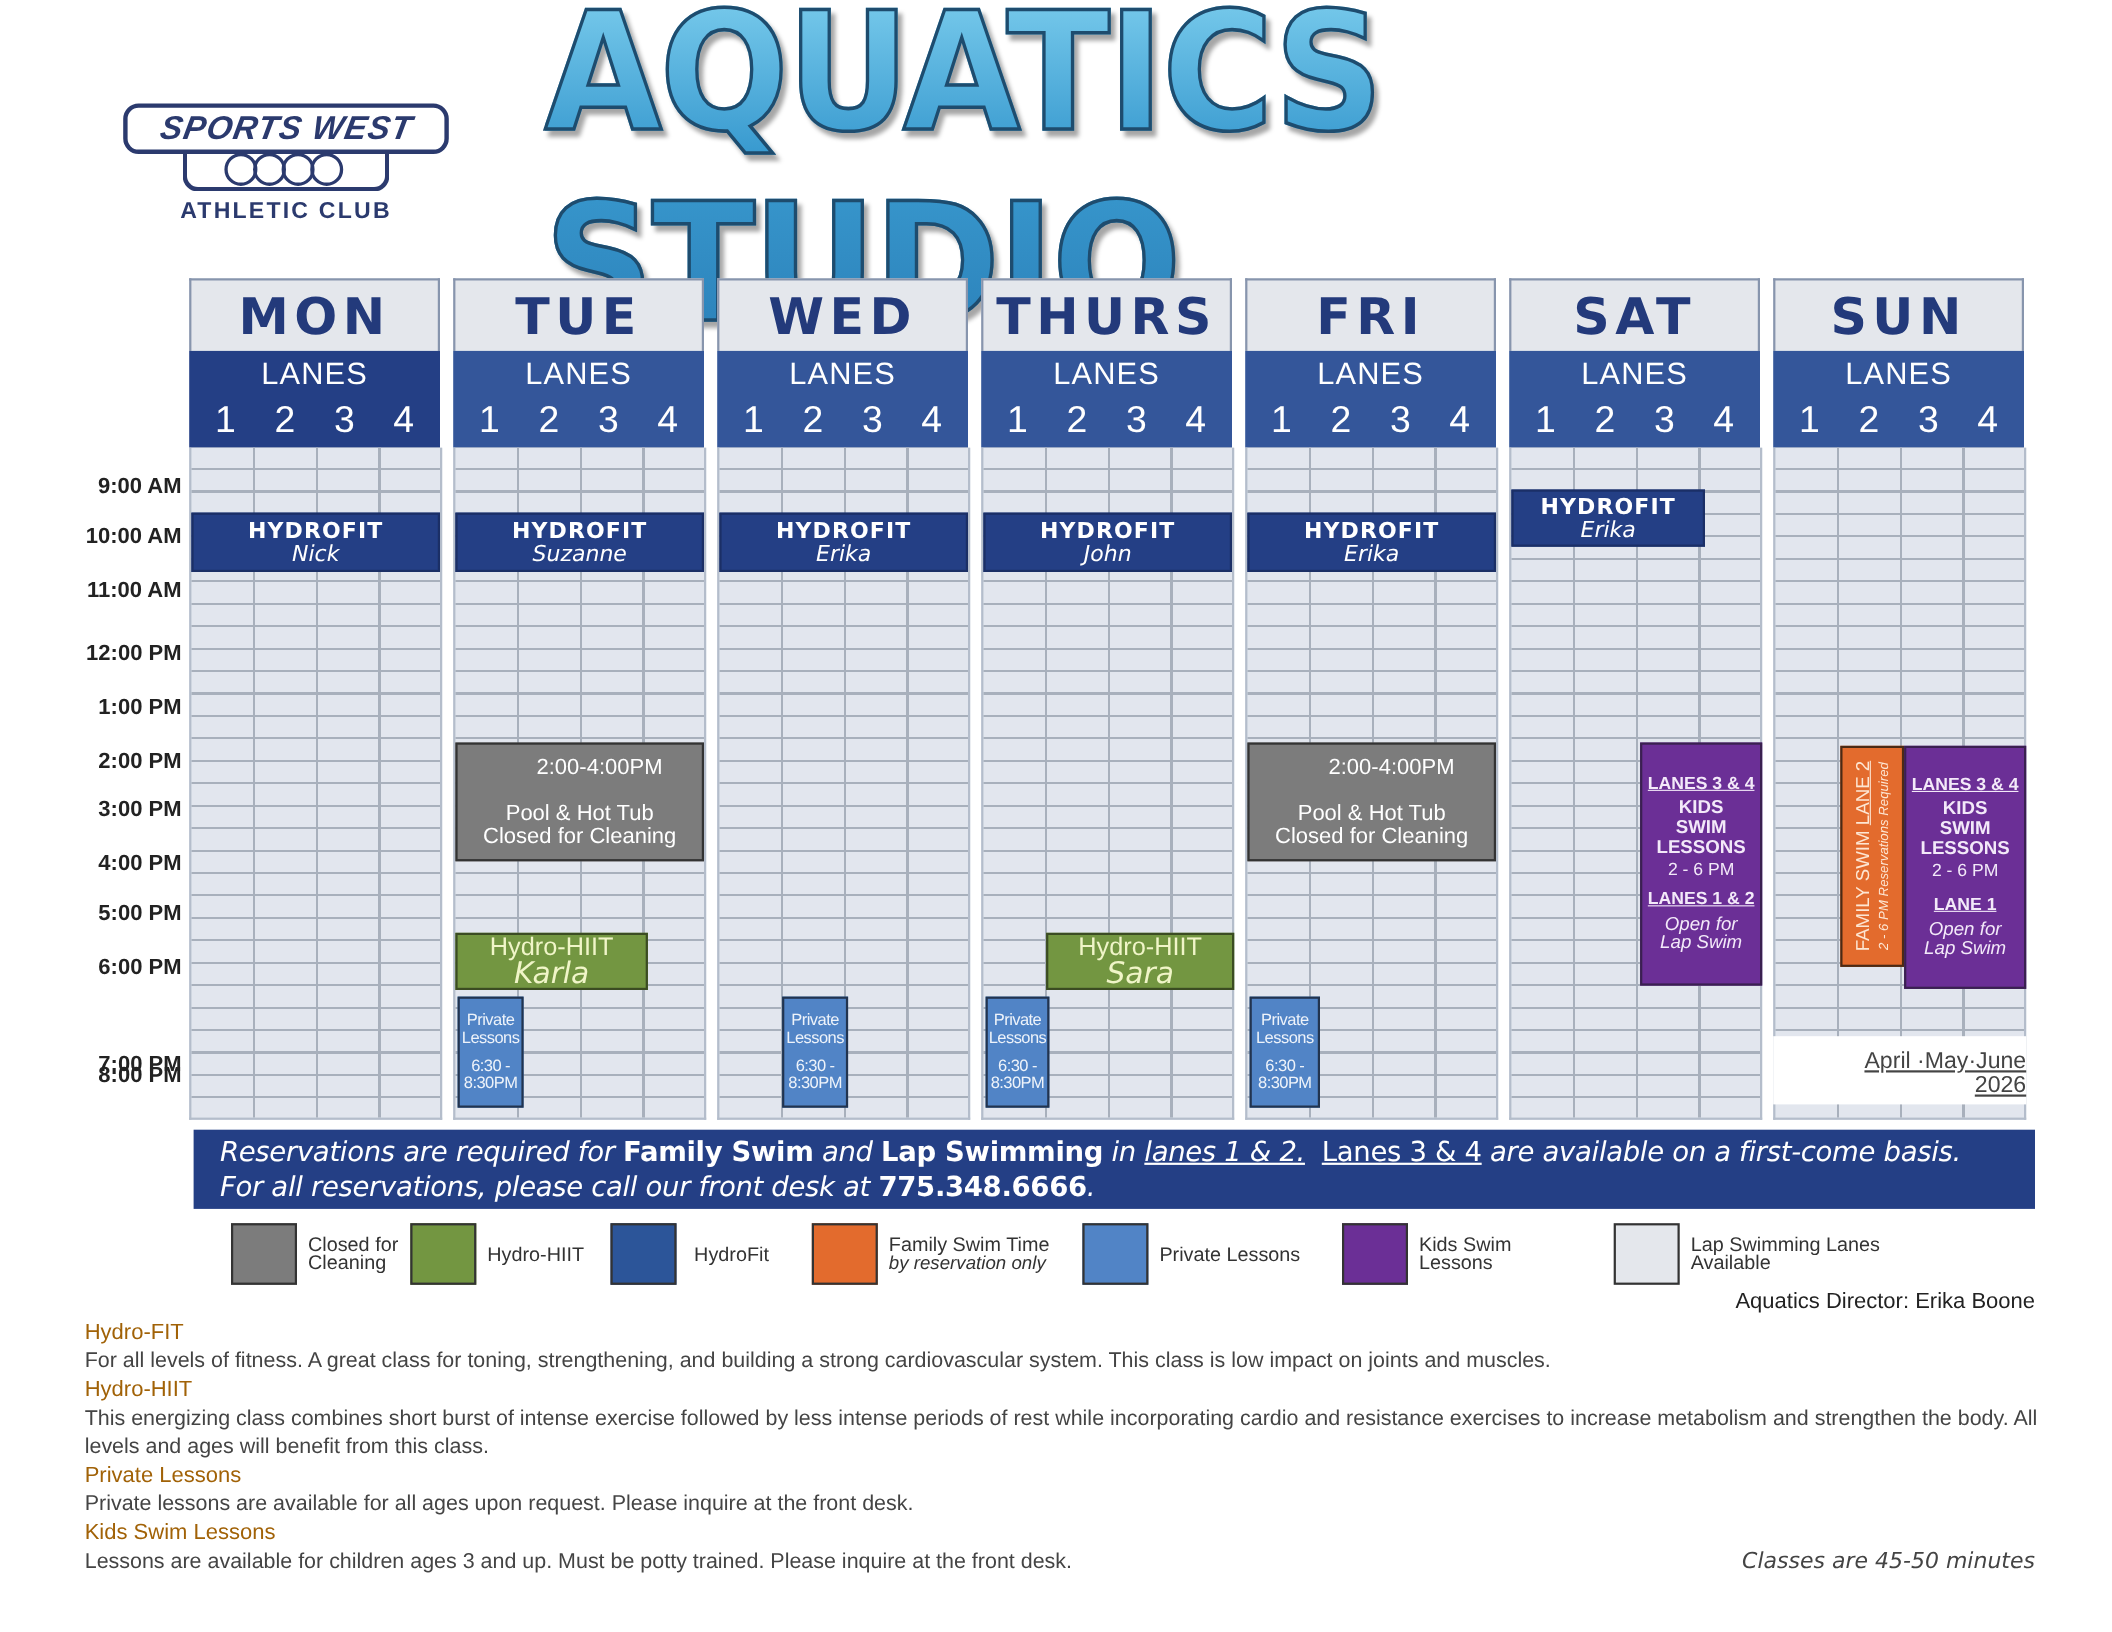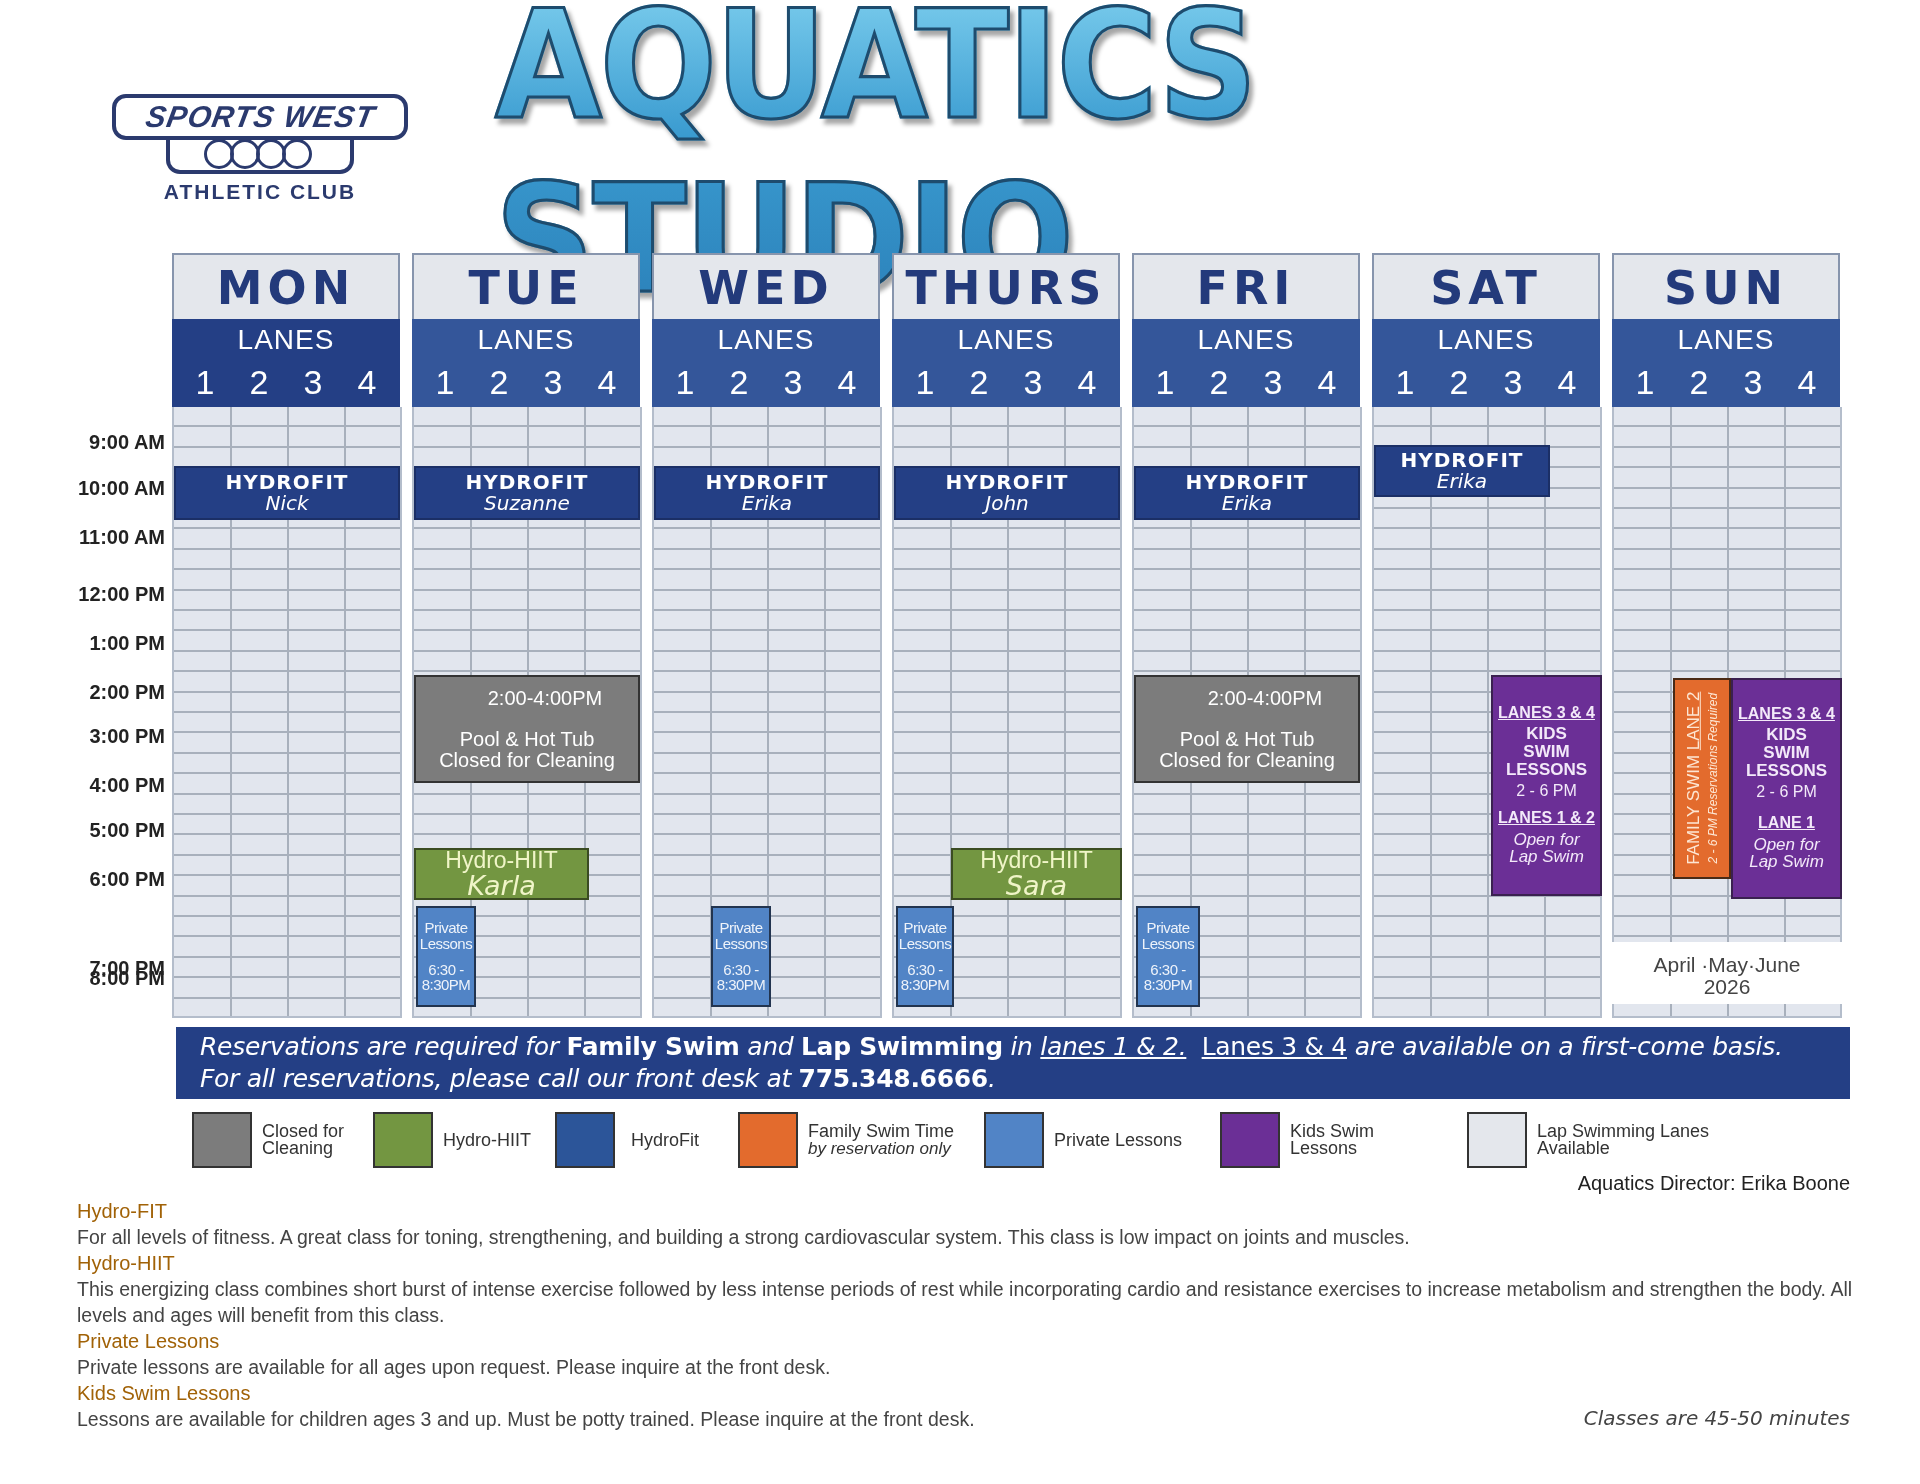--- a/index.html
+++ b/index.html
@@ -45,21 +45,21 @@
   .private .p2 { margin-top: 10px; }
   .kids { background: #6b2f96; border-color: #3a2050; color: #f3e9f9; font-size: 16px; }
   .kids .u { text-decoration: underline; font-weight: bold; }
   .kids .bold { font-weight: bold; font-size: 17px; }
   .kids .it { font-style: italic; font-size: 17px; }
   .family { background: #e36b2d; border-color: #4a2a15; color: #fde6d3; }
   .family .rot { transform: rotate(-90deg); white-space: nowrap; width: 190px; text-align: center; }
   .family .f1 { font-size: 17px; }
   .family .f1 .u { text-decoration: underline; }
   .family .f2 { font-size: 12px; margin-top: 4px; font-style: italic; }
-  .season { position: absolute; background: #fff; text-align: center; color: #444; font-size: 21px; line-height: 1.05; }
+  .season { position: absolute; background: #fff; text-align: right; color: #444; font-size: 21px; line-height: 1.05; text-decoration: underline; }
 
   .times { position: absolute; left: 40px; width: 125px; text-align: right; font-weight: bold; font-size: 20px; color: #222; }
 
   
   .banner { position: absolute; left: 176px; top: 1027px; width: 1674px; height: 72px; background: #243f85; color: #fff; font-family: "DejaVu Sans", sans-serif; font-style: italic; font-size: 25px; padding: 4px 24px; line-height: 32px; letter-spacing: -0.3px; }
   .banner b { font-style: normal; }
   .banner .ul { text-decoration: underline; }
   .banner .upright { font-style: normal; }
 
   
@@ -293,21 +293,21 @@
       <div>April ·May·June</div>
       <div>2026</div>
     </div>
   </div>
 </div>
 
 <div class="banner">
   <span>Reservations are required for </span><b>Family Swim</b><span> and </span><b>Lap Swimming</b><span> in </span><span class="ul">lanes 1 &amp; 2.</span><span style="white-space:pre">  </span><span class="ul upright">Lanes 3 &amp; 4</span><span> are available on a first-come basis.  For all reservations, please call our front desk at </span><b>775.348.6666</b><span>.</span>
 </div>
 
-<div class="legend" style="left:192px">
+<div class="legend" style="left:210px">
   <div class="swatch" style="background:#7c7c7c"></div>
   <div class="legend-label">
       <div>Closed for</div>
       <div>Cleaning</div>
     </div>
 </div>
 <div class="legend" style="left:373px">
   <div class="swatch" style="background:#739641"></div>
   <div class="legend-label">Hydro-HIIT</div>
 </div>

